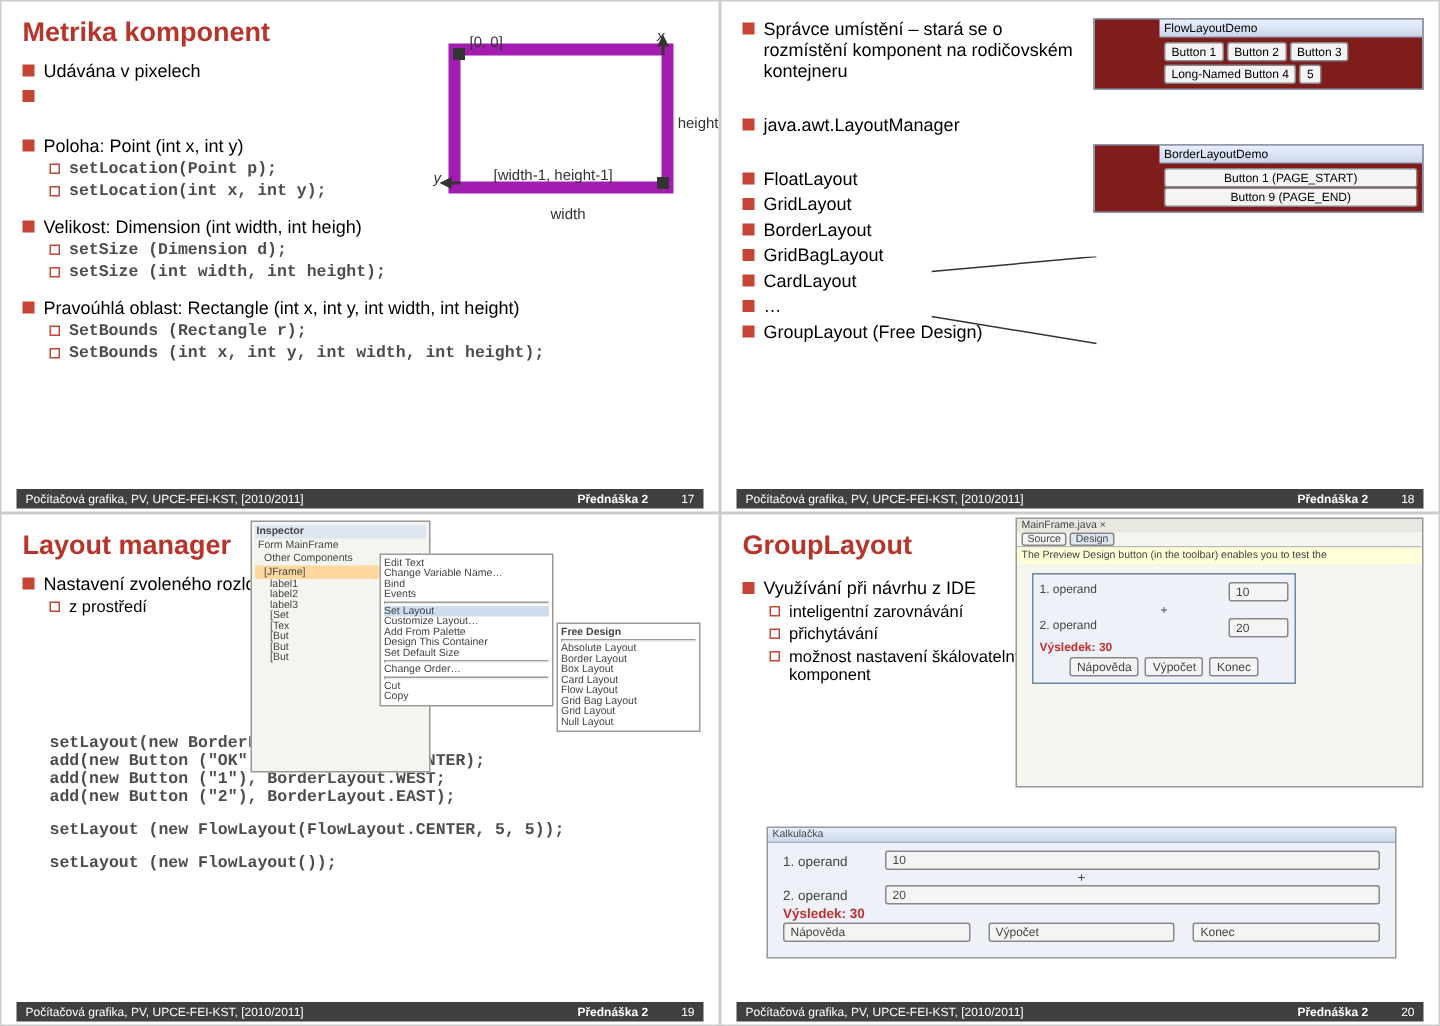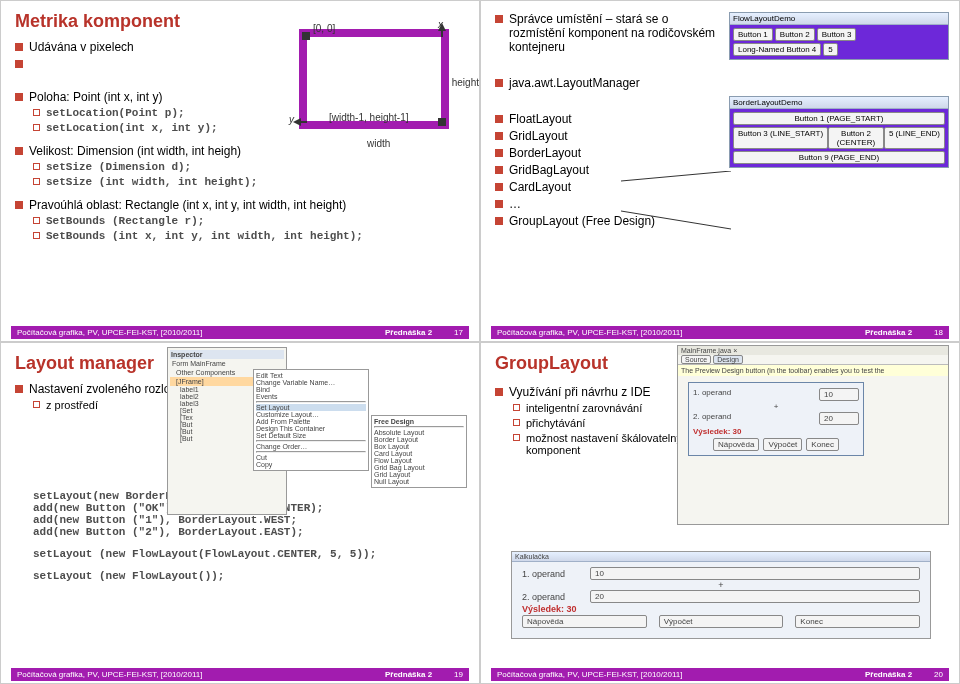--- a/index.html
+++ b/index.html
@@ -47,21 +47,21 @@
     font-family: "Courier New", monospace;
     font-weight: bold;
     color: #4d4d4d;
     font-size: 11px;
   }
   .footer {
     position: absolute;
     bottom: 2px;
     left: 10px;
     right: 10px;
-    background: #a21caf;
+    background: #404040;
     color: #fff;
     font-size: 8px;
     padding: 2px 6px;
     display: flex;
     justify-content: space-between;
   }
   .footer .mid { margin-left: auto; margin-right: 22px; font-weight: bold; }
 
   
   .diagram {
@@ -73,24 +73,25 @@
   .diagram .dot-tl, .diagram .dot-br {
     position: absolute; width: 8px; height: 8px; background: #333;
   }
   .dot-tl { top: -5px; left: -5px; }
   .dot-br { bottom: -5px; right: -5px; }
   .lbl { position: absolute; font-size: 10px; color: #333; white-space: nowrap; }
 
   
   .winbox {
     border: 1px solid #8a9cb0;
-    background: #6d28d9;
+    background: #7f1d1d;
     font-size: 8px;
     margin: 3px 0;
     width: 220px;
+    padding-left: 43px;
   }
   .winbox .ttl {
     background: linear-gradient(#e6f0ff,#cfd8ea);
     border-bottom: 1px solid #a0b0c8;
     padding: 1px 3px;
     font-size: 8px;
   }
   .winbox .body { padding: 3px; display: flex; flex-wrap: wrap; gap: 2px; }
   .btn {
     border: 1px solid #888; background: #f4f4f4;
@@ -242,25 +243,20 @@
           <span class="btn">Button 3</span>
           <span class="btn">Long-Named Button 4</span>
           <span class="btn">5</span>
         </div>
       </div>
       <div style="height:30px"></div>
       <div class="winbox">
         <div class="ttl">BorderLayoutDemo</div>
         <div class="body" style="display:block">
           <div class="btn" style="display:block;text-align:center">Button 1 (PAGE_START)</div>
-          <div style="display:flex;margin:2px 0">
-            <span class="btn" style="flex:0 0 auto">Button 3 (LINE_START)</span>
-            <span class="btn" style="flex:1;text-align:center">Button 2 (CENTER)</span>
-            <span class="btn" style="flex:0 0 auto">5 (LINE_END)</span>
-          </div>
           <div class="btn" style="display:block;text-align:center">Button 9 (PAGE_END)</div>
         </div>
       </div>
       <svg class="arrow-svg" style="top:170px;left:140px" width="120" height="80">
         <line x1="0" y1="10" x2="110" y2="0" stroke="#333" stroke-width="1"></line>
         <line x1="0" y1="40" x2="110" y2="58" stroke="#333" stroke-width="1"></line>
       </svg>
     </div>
   </div>
 

